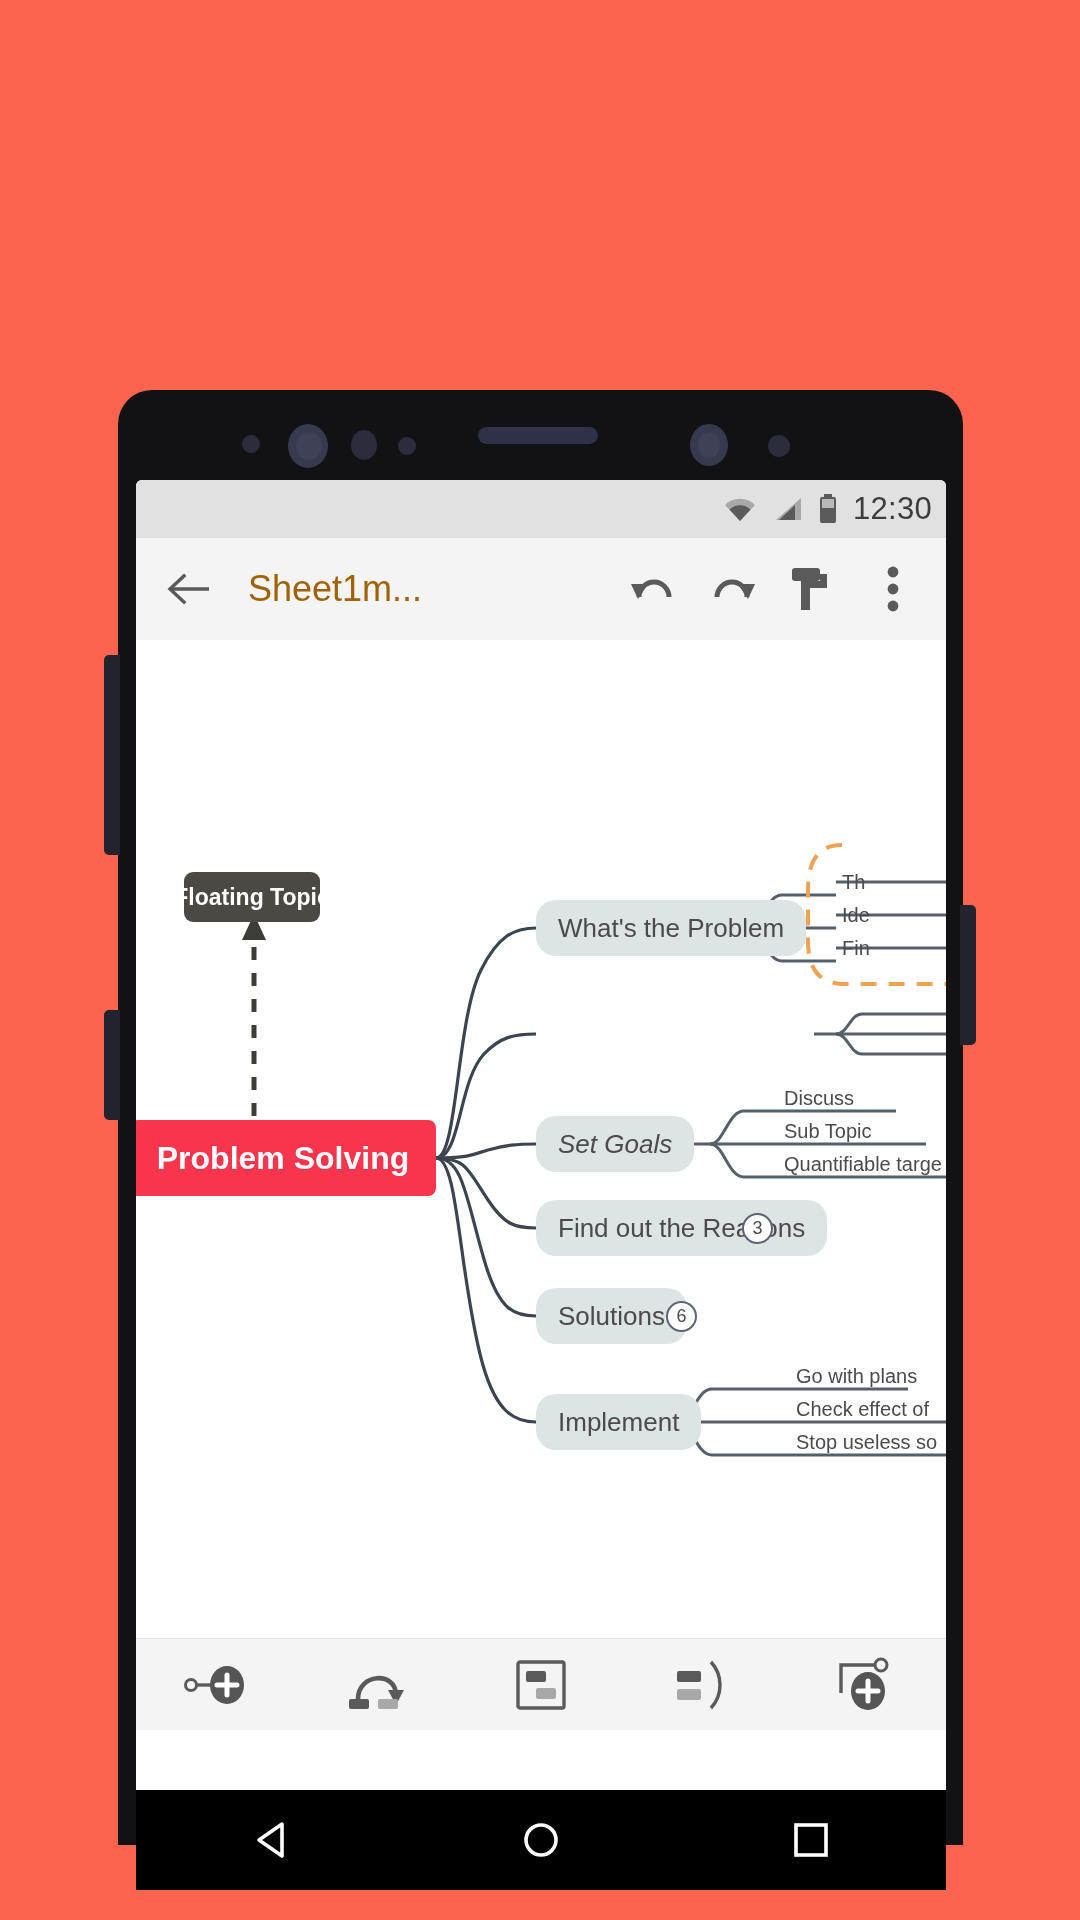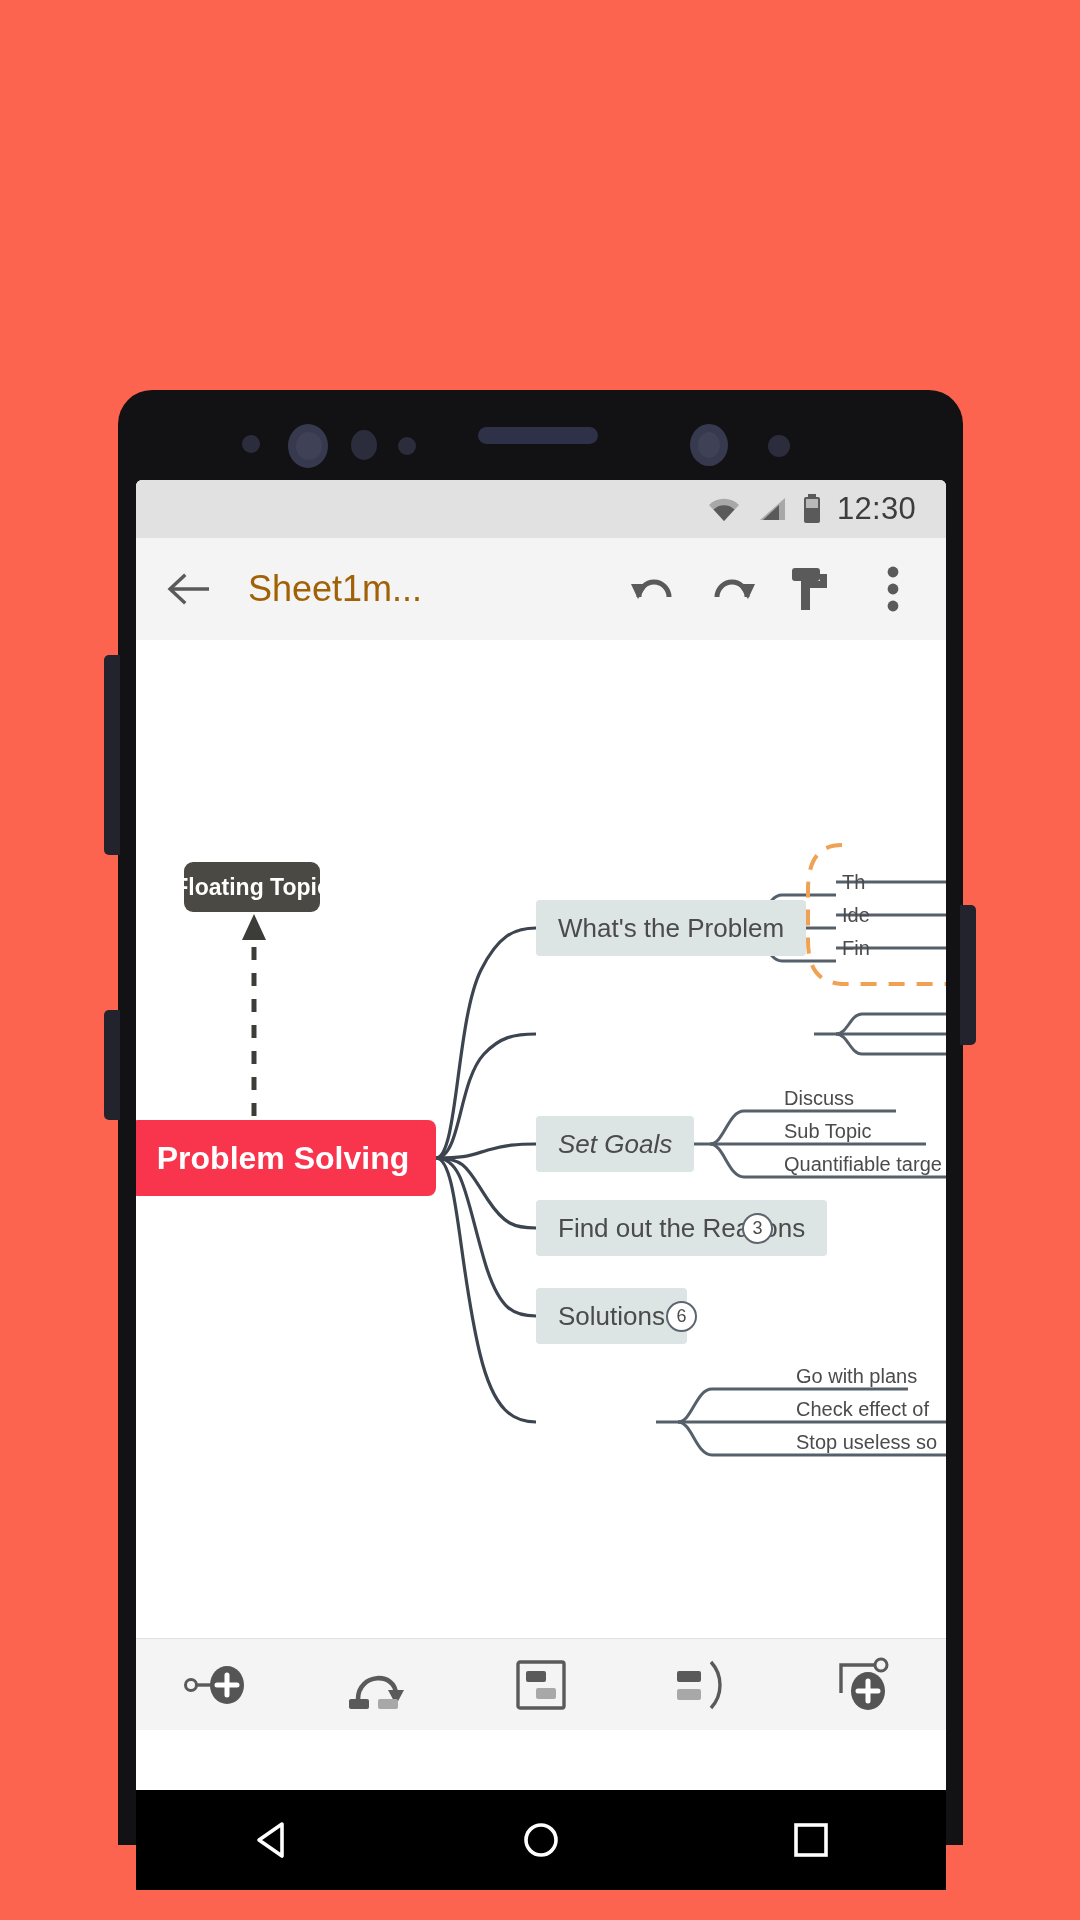--- a/index.html
+++ b/index.html
@@ -45,21 +45,21 @@
     width: 810px; height: 1310px;
     background: #ffffff;
     border-radius: 6px 6px 0 0;
     overflow: hidden;
   }
 
   
   #status-bar {
     height: 58px; background: #e1e1e1;
     display: flex; align-items: center; justify-content: flex-end;
-    padding-right: 30px; gap: 16px;
+    padding-right: 14px; gap: 16px;
   }
   #status-time {
     font-size: 31px; color: #3d3d3d; letter-spacing: .3px;
   }
   .status-icon { display: block; }
 
   
   #app-bar {
     height: 102px; background: #f4f4f4;
     display: flex; align-items: center; padding: 0 22px;
@@ -89,21 +89,21 @@
     border-radius: 8px;
     padding: 16px 26px;
   }
   .node-float {
     background: #4a4944; color: #ffffff;
     font-size: 23px; font-weight: bold;
     border-radius: 9px; padding: 0 20px;
   }
   .node-branch {
     background: #dce4e4; color: #4b4b4b;
-    font-size: 26px; border-radius: 4px; padding: 0 22px;
+    font-size: 26px; border-radius: 20px; padding: 0 22px;
   }
   .node-leaf {
     color: #4b4b4b; font-size: 20px; background: transparent;
   }
   .badge {
     position: absolute;
     width: 31px; height: 31px; border-radius: 50%;
     border: 2px solid #5c6570; background: #ffffff;
     display: flex; align-items: center; justify-content: center;
     font-size: 18px; color: #4b4b4b;
@@ -249,21 +249,21 @@
         <path d="M542 782 C 556 782 560 815 576 815 L810 815"></path>
       </g>
 
       <path d="M706 205 C 680 205 672 224 672 250 L672 300 C 672 326 680 342 706 344 L810 344" stroke="#f0a254" stroke-width="4" fill="none" stroke-dasharray="16 12"></path>
 
       <path d="M118 502 L118 300" stroke="#3c3c38" stroke-width="5" fill="none" stroke-dasharray="13 13"></path>
       <circle cx="118" cy="505" r="10" fill="#3c3c38"></circle>
       <path d="M118 274 L106 300 L130 300 Z" fill="#3c3c38"></path>
     </svg>
 
-    <div class="node node-float" style="left:48px; top:222px; width:136px; height:50px;">
+    <div class="node node-float" style="left:48px; top:232px; width:136px; height:50px;">
       <span>Floating Topic</span>
     </div>
 
     <div class="node node-main" style="left:-6px; top:480px; width:306px; height:76px;">
       <span>Problem Solving</span>
     </div>
 
     <div class="node node-branch" style="left:400px; top:260px; height:56px;">
       <span>What's the Problem</span>
     </div>
@@ -298,20 +298,23 @@
       <span>3</span>
     </div>
 
     <div class="node node-branch" style="left:400px; top:648px; height:56px;">
       <span>Solutions</span>
     </div>
     <div class="badge" style="left:530px; top:661px;">
       <span>6</span>
     </div>
 
+    <div class="node node-branch" style="left:400px; top:754px; height:56px;">
+      <span>Implement</span>
+    </div>
     <div class="node node-leaf" style="left:660px; top:722px; height:28px;">
       <span>Go with plans</span>
     </div>
     <div class="node node-leaf" style="left:660px; top:755px; height:28px;">
       <span>Check effect of</span>
     </div>
     <div class="node node-leaf" style="left:660px; top:788px; height:28px;">
       <span>Stop useless so</span>
     </div>
   </div>

